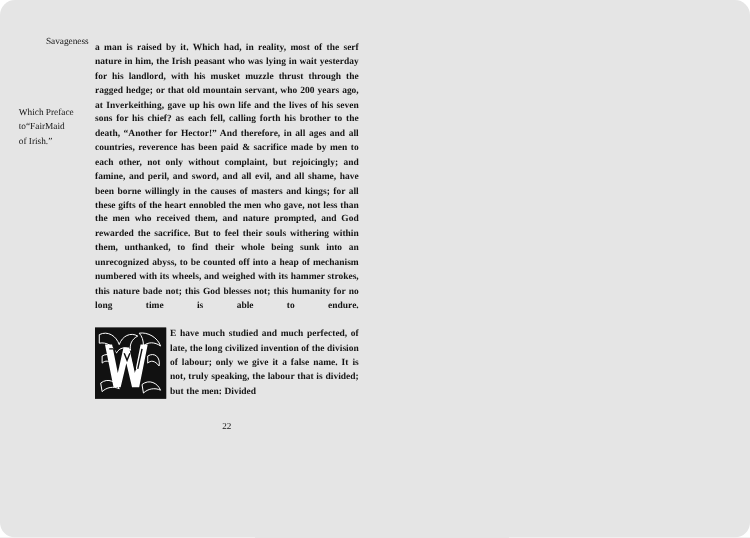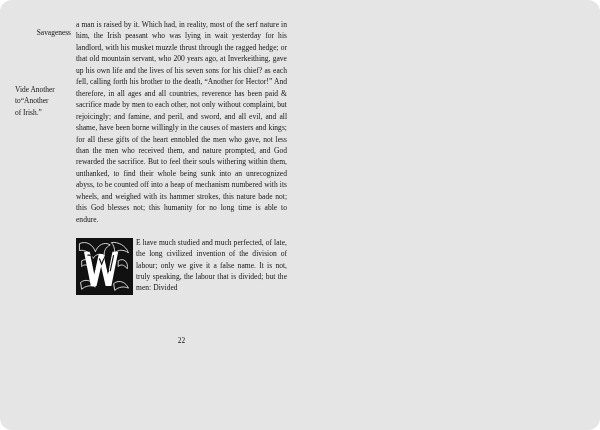--- a/index.html
+++ b/index.html
@@ -30,29 +30,30 @@
     top: 0;
     width: 300px;
     height: 430px;
   }
   .page-left  { left: 0; }
   .page-right { left: 300px; }
 
   
   .textblock {
     position: absolute;
-    top: 19px;
+    top: 32px;
     width: 211px;
     font-size: 7.55px;
     line-height: 11.45px;
     text-align: justify;
     text-justify: inter-word;
     letter-spacing: 0.02px;
     word-spacing: 0.1px;
     color: #141414;
+    font-weight: bold;
   }
   .page-left  .textblock { left: 76px; }
 
   .textblock p {
     margin: 0;
     text-align: justify;
   }
   .textblock p:last-child { text-align: justify; }
 
   
@@ -107,22 +108,22 @@
 </head>
 <body>
 
 <div class="spread">
 
   <div class="page page-left">
 
     <div class="marginnote mn-savageness-left">Savageness</div>
 
     <div class="marginnote mn-vide">
-      <div>Vide Another</div>
-      <div>to“Another</div>
+      <div>Which Preface</div>
+      <div>to“FairMaid</div>
       <div>of Irish.”</div>
     </div>
 
     <div class="textblock">
       <p>a man is raised by it. Which had, in reality, most of the serf nature in him, the Irish peasant who was lying in wait yesterday for his landlord, with his musket muzzle thrust through the ragged hedge; or that old mountain servant, who 200 years ago, at Inverkeithing, gave up his own life and the lives of his seven sons for his chief? as each fell, calling forth his brother to the death, “Another for Hector!” And therefore, in all ages and all countries, reverence has been paid &amp; sacrifice made by men to each other, not only without complaint, but rejoicingly; and famine, and peril, and sword, and all evil, and all shame, have been borne willingly in the causes of masters and kings; for all these gifts of the heart ennobled the men who gave, not less than the men who received them, and nature prompted, and God rewarded the sacrifice. But to feel their souls withering within them, unthanked, to find their whole being sunk into an unrecognized abyss, to be counted off into a heap of mechanism numbered with its wheels, and weighed with its hammer strokes, this nature bade not; this God blesses not; this humanity for no long time is able to endure.</p>
 
       <div class="initial-wrap">
         <svg width="57" height="57" viewBox="0 0 100 100" aria-hidden="true">
           <rect x="0" y="0" width="100" height="100" fill="#111111"></rect>
           <g fill="#ffffff" stroke="#ffffff" stroke-width="1.4">

